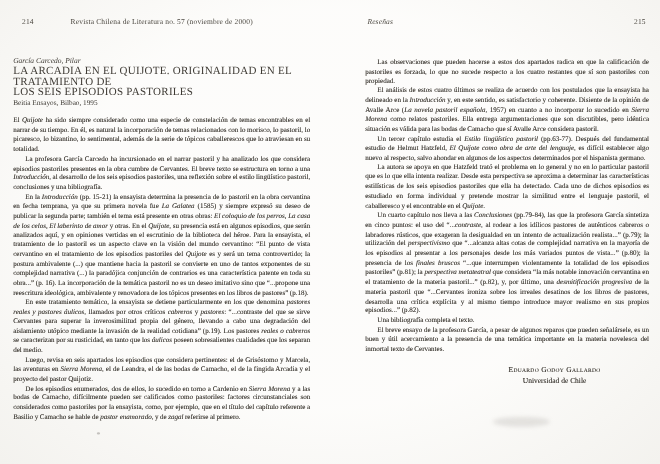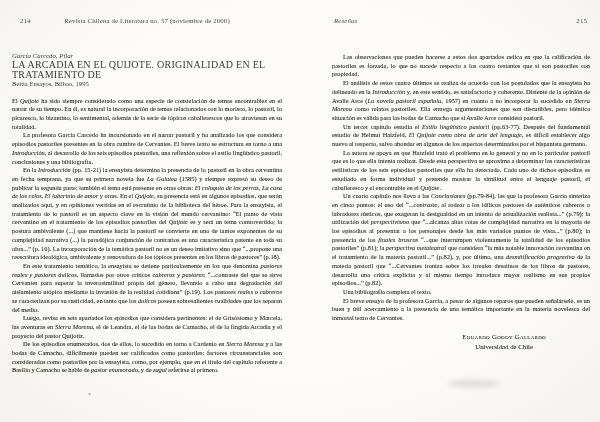--- a/index.html
+++ b/index.html
@@ -75,20 +75,21 @@
 <div class="scan-vignette"></div>
 
 <div class="page page-left">
   <div class="running-head">
     <span class="pagenum">214</span>
     <span class="headtitle">Revista Chilena de Literatura no. 57 (noviembre de 2000)</span>
   </div>
   <div class="bookref">
     <div class="author">García Carcedo, Pilar</div>
     <div class="booktitle">LA ARCADIA EN EL QUIJOTE. ORIGINALIDAD EN EL TRATAMIENTO DE</div>
+    <div class="booktitle">LOS SEIS EPISODIOS PASTORILES</div>
     <div class="imprint">Beitia Ensayos, Bilbao, 1995</div>
   </div>
   <div class="bodytext">
       <p class="para"><span>El </span><i>Quijote</i><span> ha sido siempre considerado como una especie de constelación de temas encontrables en el narrar de su tiempo. En él, es natural la incorporación de temas relacionados con lo morisco, lo pastoril, lo picaresco, lo bizantino, lo sentimental, además de la serie de tópicos caballerescos que lo atraviesan en su totalidad.</span></p>
       <p class="para indent"><span>La profesora García Carcedo ha incursionado en el narrar pastoril y ha analizado los que considera episodios pastoriles presentes en la obra cumbre de Cervantes. El breve texto se estructura en torno a una </span><i>Introducción</i><span>, al desarrollo de los seis episodios pastoriles, una reflexión sobre el estilo lingüístico pastoril, conclusiones y una bibliografía.</span></p>
       <p class="para indent"><span>En la </span><i>Introducción</i><span> (pp. 15-21) la ensayista determina la presencia de lo pastoril en la obra cervantina en fecha temprana, ya que su primera novela fue </span><i>La Galatea</i><span> (1585) y siempre expresó su deseo de publicar la segunda parte; también el tema está presente en otras obras: </span><i>El coloquio de los perros, La casa de los celos, El laberinto de amor</i><span> y otras. En el </span><i>Quijote</i><span>, su presencia está en algunos episodios, que serán analizados aquí, y en opiniones vertidas en el escrutinio de la biblioteca del héroe. Para la ensayista, el tratamiento de lo pastoril es un aspecto clave en la visión del mundo cervantino: “El punto de vista cervantino en el tratamiento de los episodios pastoriles del </span><i>Quijote</i><span> es y será un tema controvertido; la postura ambivalente (...) que mantiene hacia la pastoril se convierte en uno de tantos exponentes de su complejidad narrativa (...) la paradójica conjunción de contrarios es una característica patente en toda su obra...” (p. 16). La incorporación de la temática pastoril no es un deseo imitativo sino que “...propone una reescritura ideológica, ambivalente y renovadora de los tópicos presentes en los libros de pastores” (p.18).</span></p>
       <p class="para indent"><span>En este tratamiento temático, la ensayista se detiene particularmente en los que denomina </span><i>pastores reales y pastores áulicos</i><span>, llamados por otros críticos </span><i>cabreros</i><span> y </span><i>pastores</i><span>: “...contraste del que se sirve Cervantes para superar la inverosimilitud propia del género, llevando a cabo una degradación del aislamiento utópico mediante la invasión de la realidad cotidiana” (p.19). Los pastores </span><i>reales o cabreros</i><span> se caracterizan por su rusticidad, en tanto que los </span><i>áulicos</i><span> poseen sobresalientes cualidades que los separan del medio.</span></p>
       <p class="para indent"><span>Luego, revisa en seis apartados los episodios que considera pertinentes: el de Grisóstomo y Marcela, las aventuras en </span><i>Sierra Morena</i><span>, el de Leandra, el de las bodas de Camacho, el de la fingida Arcadia y el proyecto del pastor Quijotiz.</span></p>
       <p class="para indent"><span>De los episodios enumerados, dos de ellos, lo sucedido en torno a Cardenio en </span><i>Sierra Morena</i><span> y a las bodas de Camacho, difícilmente pueden ser calificados como pastoriles: factores circunstanciales son considerados como pastoriles por la ensayista, como, por ejemplo, que en el título del capítulo referente a Basilio y Camacho se hable de </span><i>pastor enamorado</i><span>, y de </span><i>zagal</i><span> referirse al primero.</span></p>
     </div>

